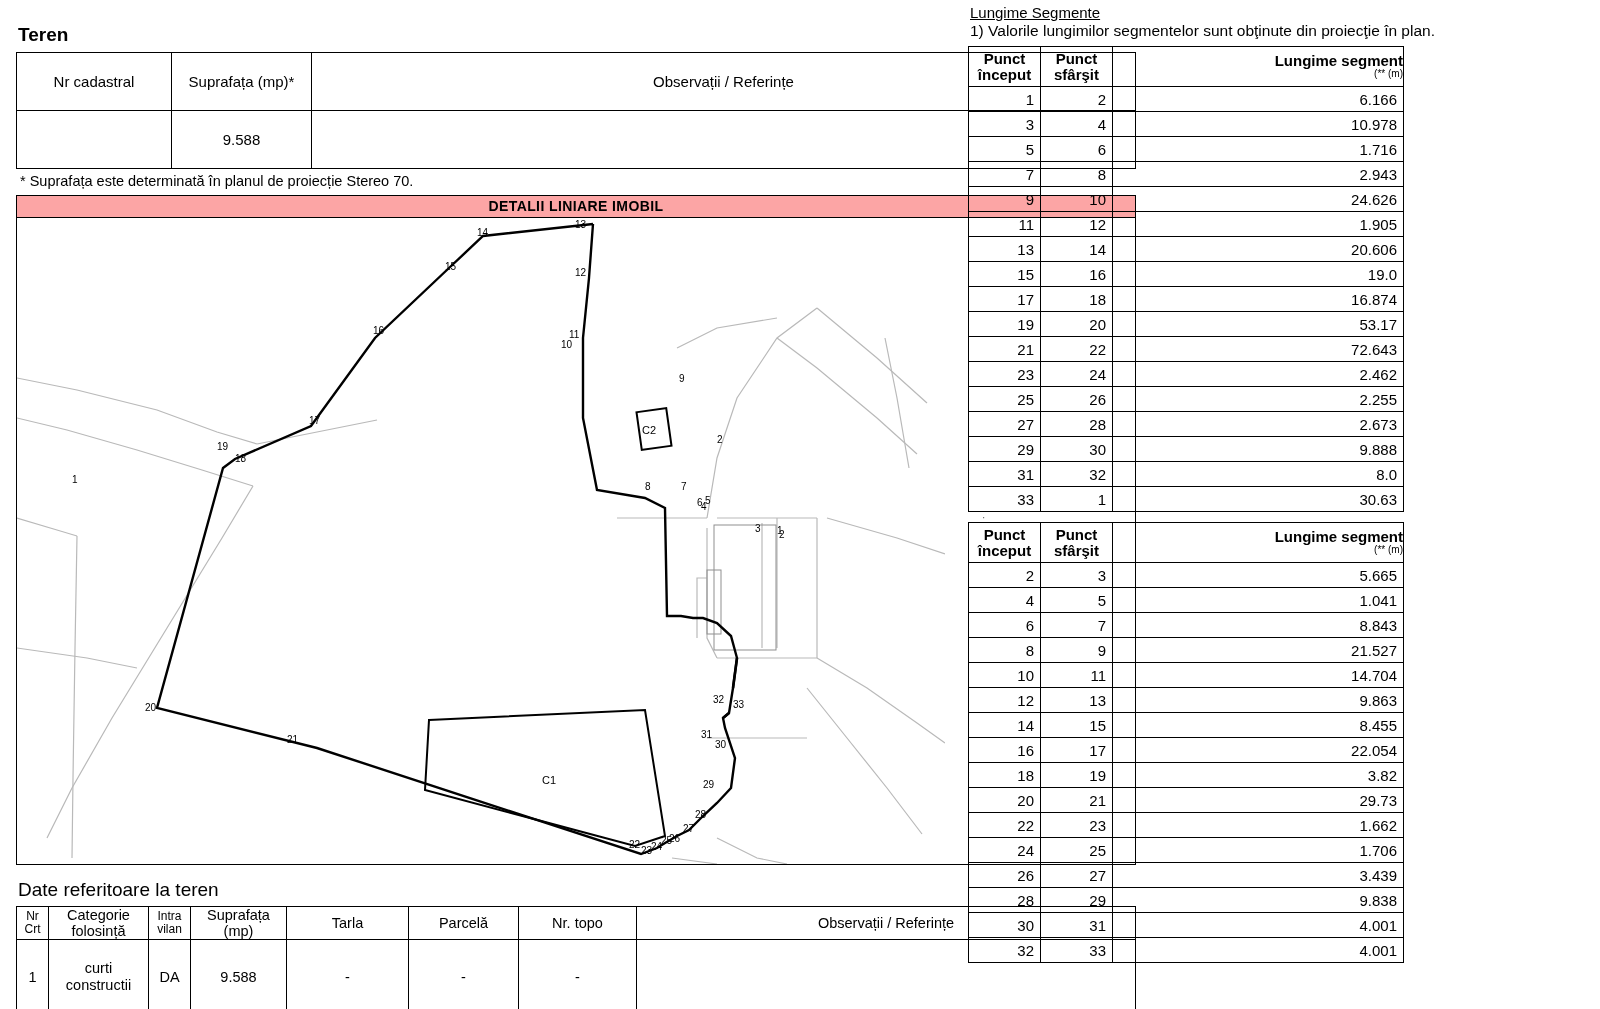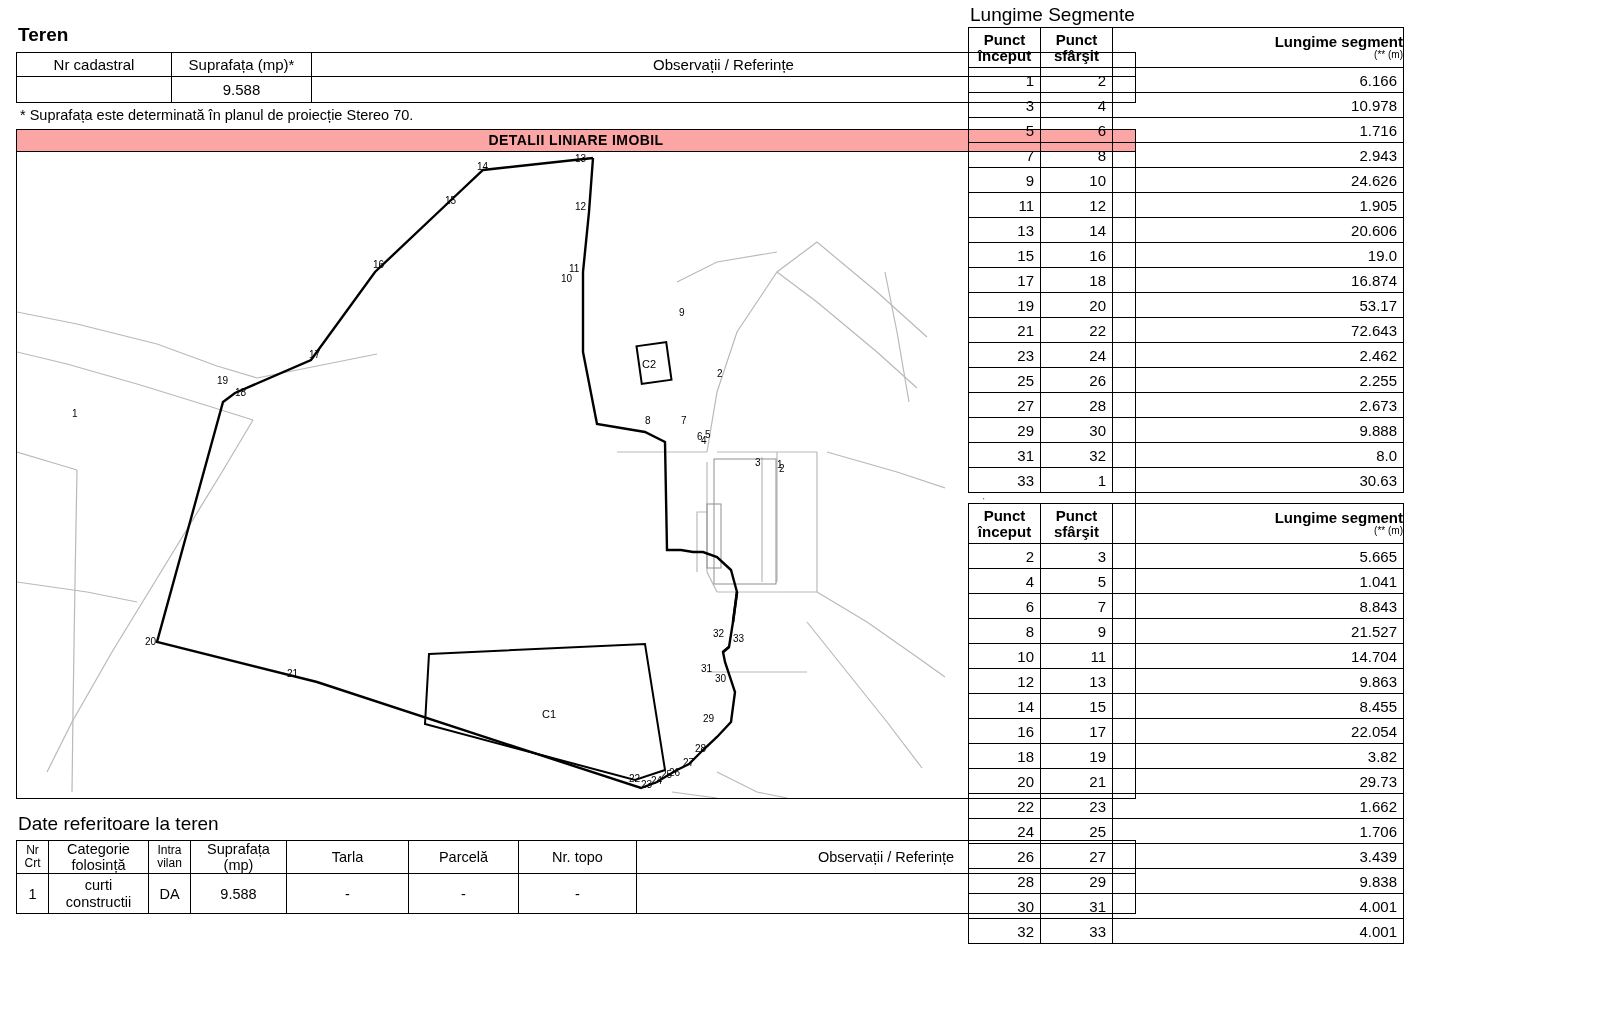--- a/index.html
+++ b/index.html
@@ -24,21 +24,21 @@
     font-weight: bold;
     margin: 0 0 6px 2px;
   }
   table.bordered {
     border-collapse: collapse;
     width: 100%;
     font-size: 15px;
   }
   table.bordered th, table.bordered td {
     border: 1px solid #000;
-    padding: 3px 6px;
+    padding: 20px 6px;
     text-align: center;
     font-weight: normal;
   }
   table.teren th { font-size: 15px; }
   table.teren td { height: 26px; }
   .col-nrcad { width: 155px; }
   .col-supraf { width: 140px; }
 
   .note {
     font-size: 14.5px;
@@ -81,22 +81,23 @@
   .c-topo { width: 118px; }
   .small-head { font-size: 12px; }
 
   
   .right-col {
     position: absolute;
     left: 968px; top: 4px;
     width: 614px;
   }
   .rt-title {
-    font-size: 19px;
+    font-size: 15px;
     margin: 0 0 1px 2px;
+    text-decoration: underline;
   }
   .rt-sub {
     font-size: 15.5px;
     margin: 0 0 6px 2px;
   }
   table.seg {
     border-collapse: collapse;
     width: 436px;
     font-size: 15px;
   }
@@ -272,20 +273,21 @@
           <td>-</td>
           <td>-</td>
           <td></td>
         </tr>
       </tbody>
     </table>
   </div>
 
   <div class="right-col">
     <div class="rt-title">Lungime Segmente</div>
+    <div class="rt-sub">1) Valorile lungimilor segmentelor sunt obţinute din proiecţie în plan.</div>
 
     <table class="seg" id="seg-table-1">
       <thead>
         <tr>
           <th class="c-p1">
             <span>Punct</span><br>
             <span>început</span>
           </th>
           <th class="c-p2">
             <span>Punct</span><br>

